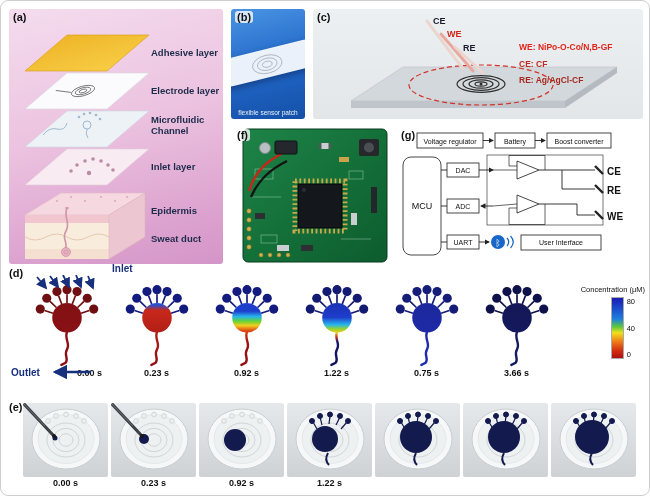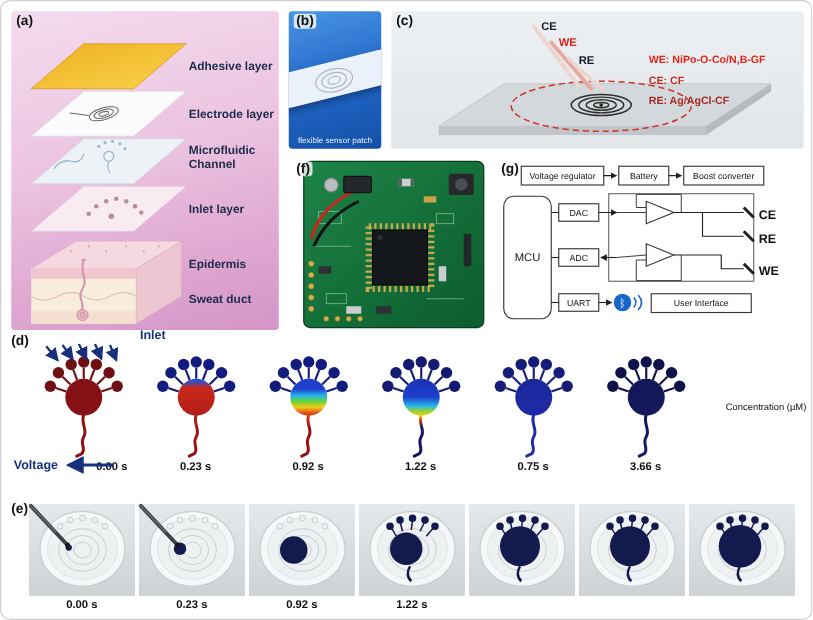--- a/index.html
+++ b/index.html
@@ -31,21 +31,21 @@
   #outlet-label { left:10px; top:366px; }
   #inlet-arrows { position:absolute; left:34px; top:274px; z-index:3; }
   #outlet-arrow { position:absolute; left:46px; top:364px; z-index:3; }
 
   #sim-frames { position:absolute; left:22px; top:276px; display:flex; gap:3px; }
   #sim-frames .frame { width:87px; display:flex; flex-direction:column; align-items:center; }
   #sim-frames svg { width:80px; height:90px; }
   .frame-time { font-size:9px; font-weight:bold; color:#111; margin-top:1px; height:12px; white-space:nowrap; }
   #sim-frames .frame:first-child .frame-time { padding-left:46px; }
 
-  #colorbar { position:absolute; left:556px; top:284px; width:92px;margin-top:36px; }
+  #colorbar { position:absolute; left:556px; top:284px; width:92px; }
   .cb-title { font-size:7.5px; color:#111; text-align:right; padding-right:4px; }
   .cb-row { display:flex; justify-content:flex-end; gap:3px; margin-top:3px; padding-right:14px; }
   .cb-bar { width:13px; height:62px; border:1px solid #aaa; }
   .cb-ticks { display:flex; flex-direction:column; justify-content:space-between; font-size:7.5px; color:#111; height:62px; }
 
   #photo-frames { position:absolute; left:22px; top:402px; display:flex; gap:3px; }
   #photo-frames .frame { width:85px; display:flex; flex-direction:column; align-items:center; }
   #photo-frames svg { width:85px; height:74px; border-radius:2px; }
 
   text { font-family:"Liberation Sans", sans-serif; }
@@ -319,21 +319,21 @@
       </marker>
     </defs>
     <g stroke="#17307e" stroke-width="1.8">
       <line x1="2" y1="2" x2="11" y2="13" marker-end="url(#ah3)"></line>
       <line x1="15" y1="1" x2="23" y2="12" marker-end="url(#ah3)"></line>
       <line x1="28" y1="0" x2="34" y2="12" marker-end="url(#ah3)"></line>
       <line x1="41" y1="0" x2="46" y2="12" marker-end="url(#ah3)"></line>
       <line x1="53" y1="1" x2="58" y2="13" marker-end="url(#ah3)"></line>
     </g>
   </svg>
-  <span class="flow-label" id="outlet-label">Voltage</span>
+  <span class="flow-label" id="outlet-label">Outlet</span>
   <svg id="outlet-arrow" width="46" height="14" viewBox="0 0 46 14">
     <defs>
       <marker id="ah4" markerWidth="6" markerHeight="6" refX="5" refY="3" orient="auto">
         <path d="M0,0 L6,3 L0,6 z" fill="#17307e"></path>
       </marker>
     </defs>
     <line x1="44" y1="7" x2="8" y2="7" stroke="#17307e" stroke-width="2.4" marker-end="url(#ah4)"></line>
   </svg>
 
   <div id="sim-frames">
@@ -539,20 +539,28 @@
       </g>
       <circle class="gfill" cx="50" cy="58" r="21" fill="url(#fg5)"></circle>
       <path class="gstroke" d="M50,78 C46,88 55,95 50,103 C45,111 53,116 48,122 l-6,3" stroke="url(#fg5)" stroke-width="3.4" fill="none" stroke-linecap="round"></path>
     </svg>
     <div class="frame-time">3.66 s</div>
   </div>
 </div>
 
   <div id="colorbar">
     <div class="cb-title">Concentration (μM)</div>
+    <div class="cb-row">
+      <div class="cb-bar" style="background: linear-gradient(rgb(26, 26, 180) 0%, rgb(29, 127, 224) 35%, rgb(92, 200, 60) 48%, rgb(240, 224, 30) 58%, rgb(240, 128, 24) 72%, rgb(210, 44, 16) 88%, rgb(176, 16, 16) 100%);"></div>
+      <div class="cb-ticks">
+        <span>80</span>
+        <span>40</span>
+        <span>0</span>
+      </div>
+    </div>
   </div>
 
   <span class="stage-label" id="e-label">(e)</span>
   <div id="photo-frames">
   <div class="frame">
     <svg viewBox="0 0 85 74">
       <rect x="0" y="0" width="85" height="74" fill="url(#dishbg)"></rect>
       <ellipse cx="43" cy="36" rx="34" ry="30" fill="#f5f7f8" stroke="#c9ced1" stroke-width="1"></ellipse>
       <ellipse cx="43" cy="36" rx="28" ry="24.5" fill="#eef1f2" stroke="#e0e4e6" stroke-width="0.8"></ellipse>
       <g fill="none" stroke="#c8cdd0" stroke-width="0.8">

